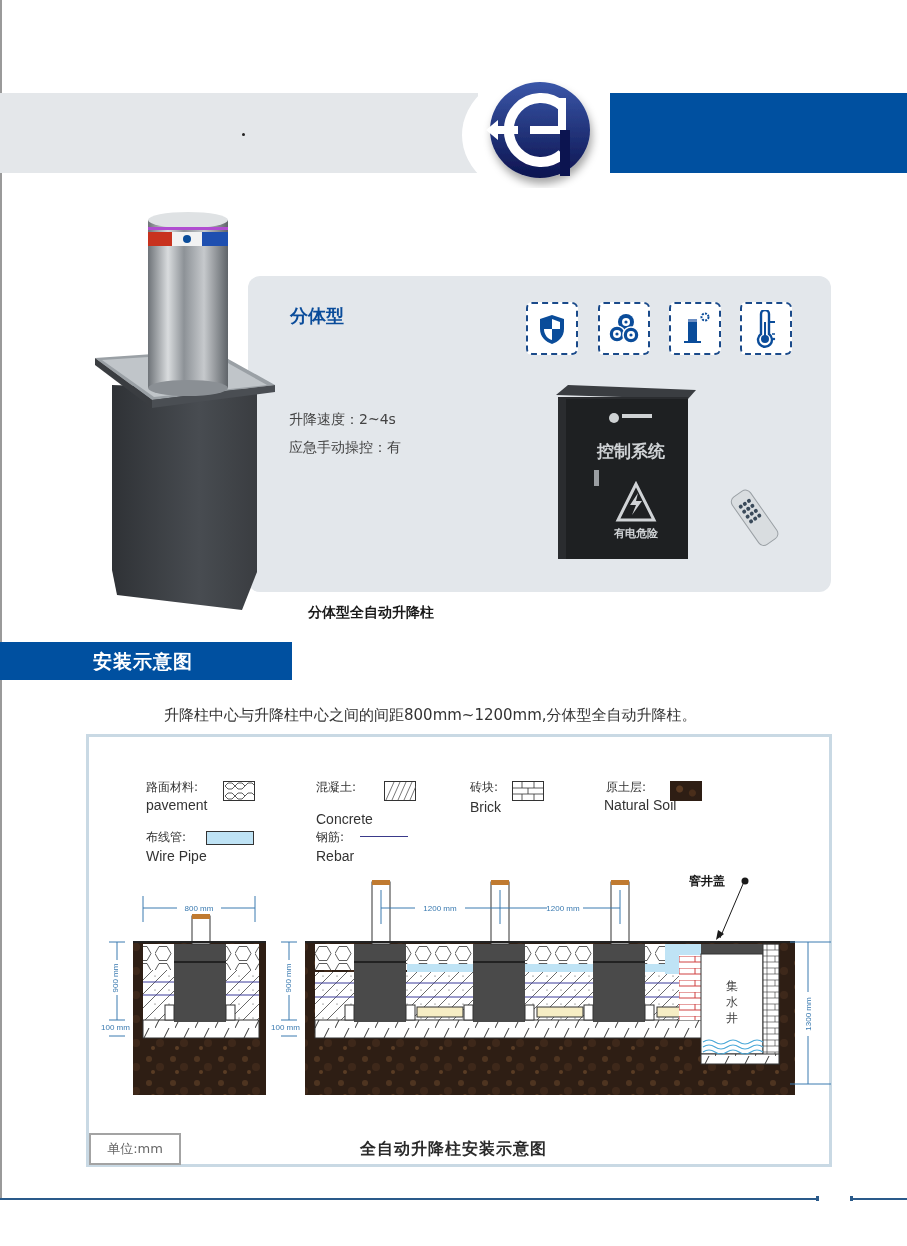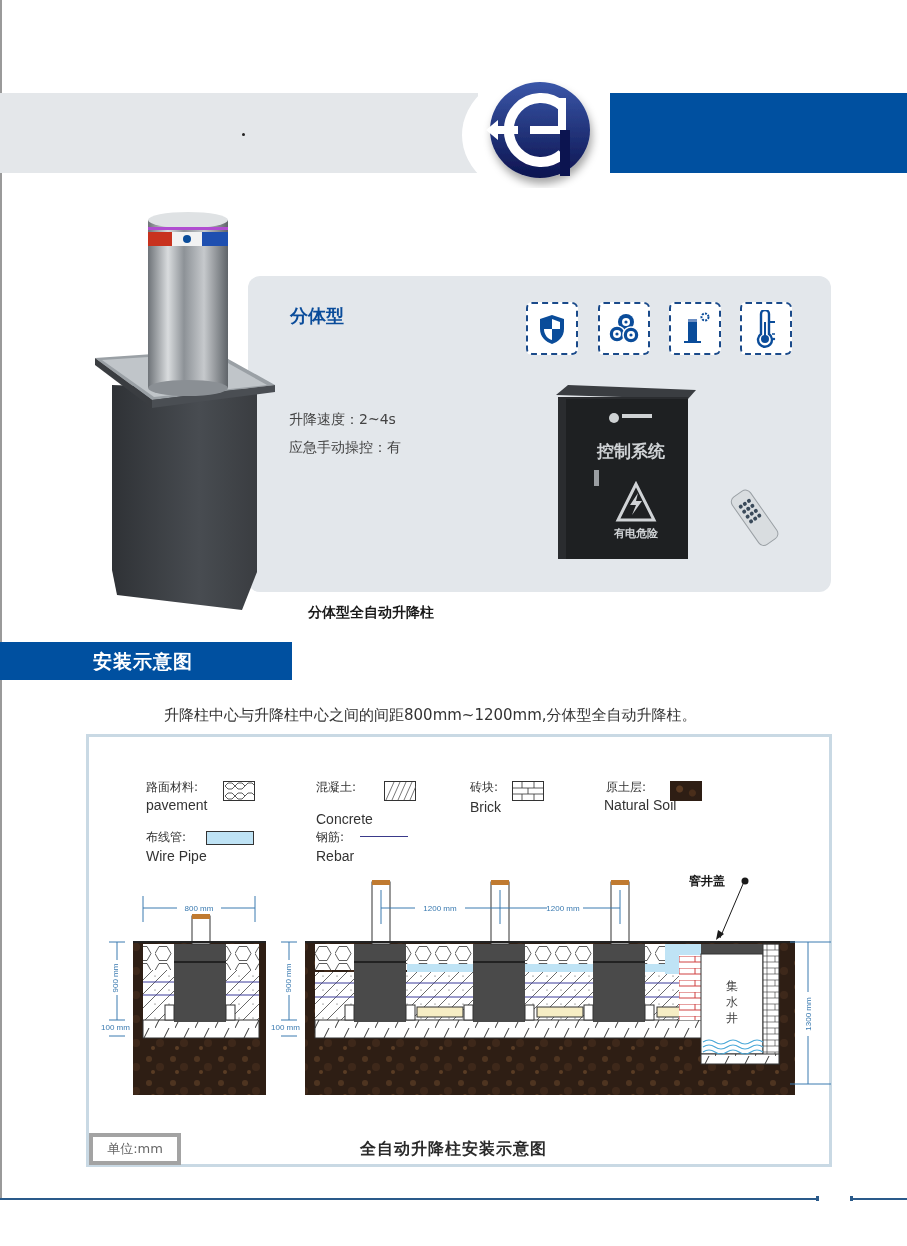--- a/index.html
+++ b/index.html
@@ -36,21 +36,21 @@
   .sec-title { position: absolute; left: 93px; top: 649px; font-size: 19px; font-weight: bold; color: #fff; letter-spacing: 1px; }
 
   .intro { position: absolute; left: 164px; top: 706px; font-size: 15px; color: #333; white-space: nowrap; }
 
   
   .frame { position: absolute; left: 86px; top: 734px; width: 746px; height: 433px; border: 3px solid #c9d9e4; background: #fff; }
   .legend-item { position: absolute; font-size: 12px; color: #333; }
   .legend-en { position: absolute; font-family: Liberation Sans, sans-serif; font-size: 14px; color: #333; }
   .swatch { position: absolute; }
 
-  .unit-box { position: absolute; left: 89px; top: 1133px; width: 92px; height: 32px; border: 4px solid #a3a3a3; font-size: 13px; color: #666; display: flex; align-items: center; justify-content: center; }
+  .unit-box { position: absolute; left: 89px; top: 1133px; width: 92px; height: 32px; border: 2px solid #a3a3a3; font-size: 13px; color: #666; display: flex; align-items: center; justify-content: center; }
   .diagram-caption { position: absolute; left: 360px; top: 1139px; font-size: 16px; font-weight: bold; color: #2a2a2a; letter-spacing: 1px; }
 
   .diagram-svg { position: absolute; left: 95px; top: 860px; }
 
   .footer-line1 { position: absolute; left: 0; top: 1198px; width: 818px; height: 2px; background: #2a5a8a; }
   .footer-line2 { position: absolute; left: 851px; top: 1198px; width: 56px; height: 2px; background: #2a5a8a; }
   .footer-cap { position: absolute; top: 1196px; width: 3px; height: 5px; background: #2a5a8a; }
 </style>
 </head>
 <body>

